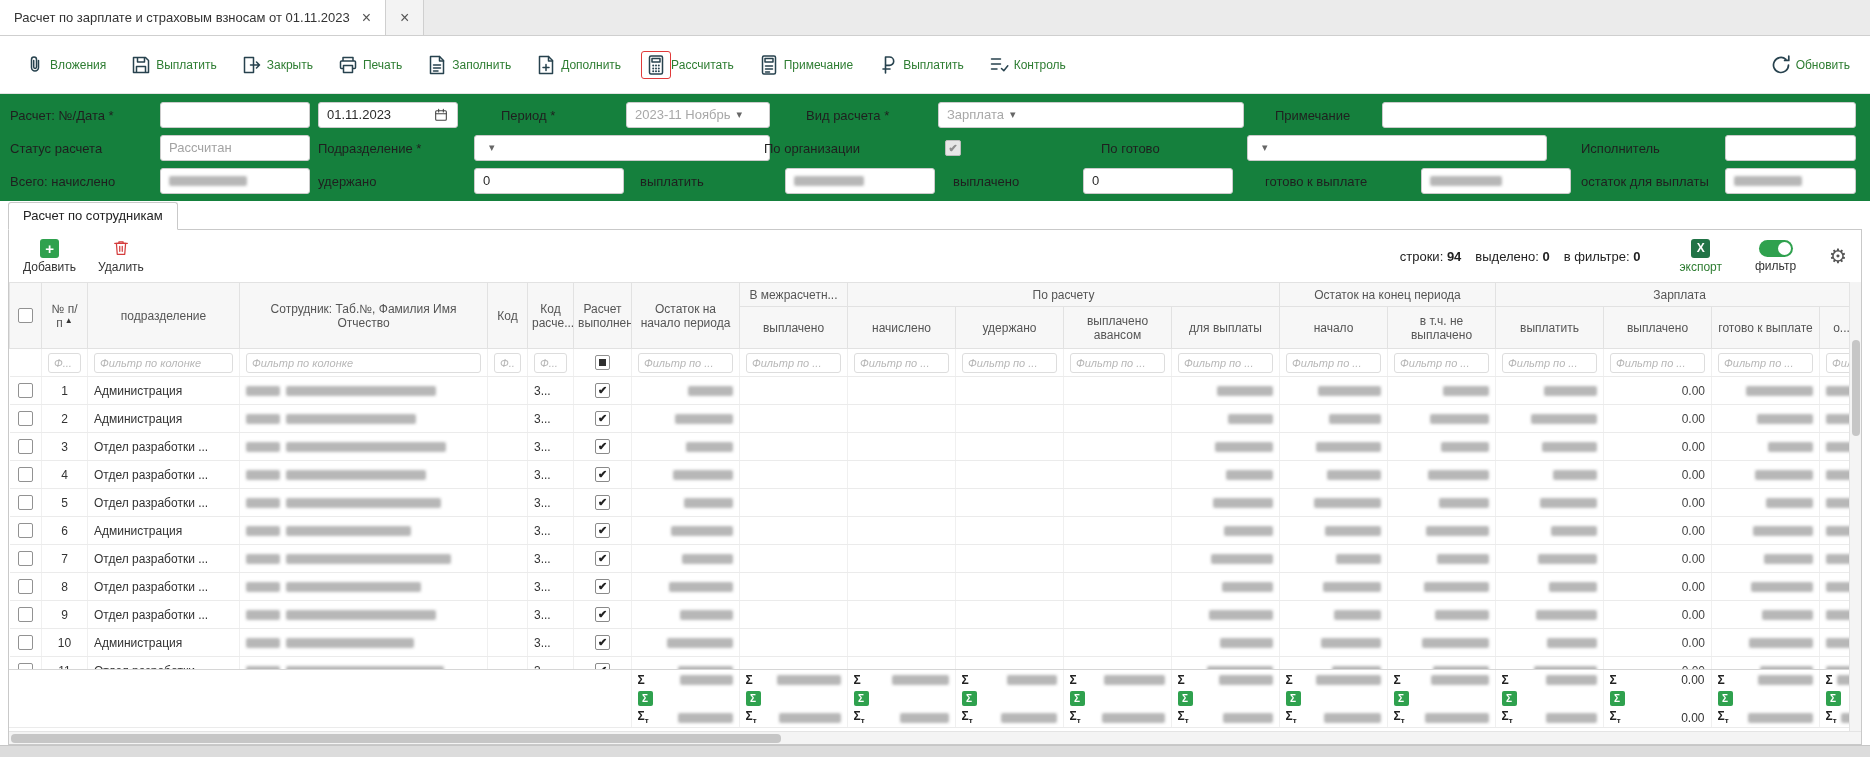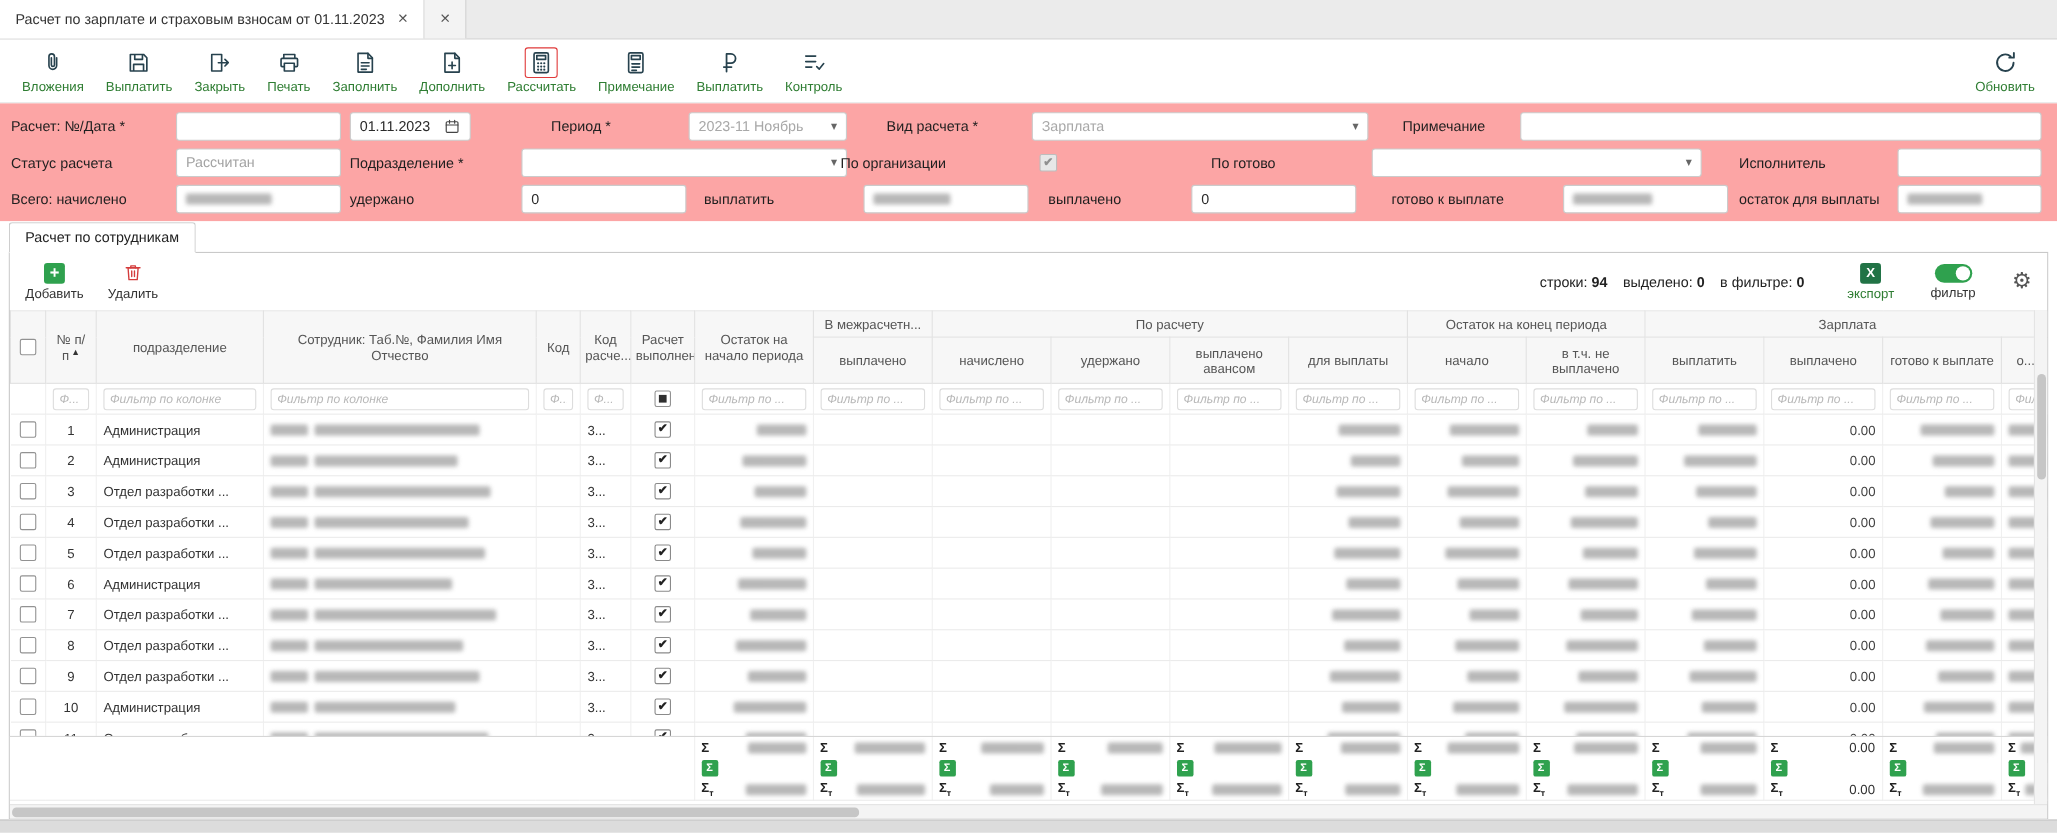--- a/index.html
+++ b/index.html
@@ -8,38 +8,38 @@
 
   
   .tabbar{height:36px;background:#ebebeb;border-bottom:1px solid #cfcfcf;display:flex;align-items:stretch}
   .wtab{display:flex;align-items:center;gap:12px;padding:0 14px;border-right:1px solid #cfcfcf;font-size:13px;color:#333;background:#f3f3f3;cursor:pointer;white-space:nowrap}
   .wtab.active{background:#fff}
   .wtab-close{color:#555;font-size:16px;line-height:1;cursor:pointer}
 
   
   .toolbar{height:58px;display:flex;align-items:center;padding:0 10px;border-bottom:1px solid #e3e3e3;background:#fff}
   .tb-items{display:flex;align-items:center}
-  .tb-item{display:flex;flex-direction:column;align-items:center;justify-content:center;padding:3px 10px;cursor:pointer}
+  .tb-item{display:flex;flex-direction:row;align-items:center;justify-content:center;padding:3px 10px;cursor:pointer}
   .tb-item .ic{width:30px;height:28px;display:flex;align-items:center;justify-content:center;color:#27424e}
   .tb-item.hl .ic{border:1.5px solid #e03a3a;border-radius:3px}
   .tb-item .lb{margin-top:1px;font-size:12px;color:#2e7d32;white-space:nowrap}
   .tb-spacer{flex:1}
   .svgi{display:block}
 
   
-  .formarea{padding:4px 0;background:#fca5a5}
+  .formarea{padding:4px 0;background:#15803d}
   .frowF{position:relative;height:33px}
   .flabel{position:absolute;top:50%;transform:translateY(-50%);font-size:13px;color:#1f1f1f;white-space:nowrap}
   .fin2,.fro,.fdate,.fselect{position:absolute;top:50%;transform:translateY(-50%);height:26px;border:1px solid #cbcbcb;border-radius:3px;background:#fff;font-size:13px;color:#2b2b2b;padding:0 8px}
   .fin2{outline:none}
   .fin2.gray{color:#a3a3a3}
   .fro{display:flex;align-items:center}
   .fdate{display:flex;align-items:center;justify-content:space-between;gap:6px;cursor:pointer}
   .fdate .cal{color:#444}
-  .fselect{display:flex;align-items:center;justify-content:space-between;gap:6px;cursor:pointer}
+  .fselect{display:flex;align-items:center;gap:6px;cursor:pointer}
   .fselect .val{overflow:hidden;white-space:nowrap}
   .fselect.dis .val{color:#a8a8a8}
   .fselect .chev{color:#666;font-size:11px}
   .fcheck{position:absolute;top:50%;transform:translateY(-50%);width:16px;height:16px;border:1px solid #bdbdbd;border-radius:2px;background:#e7e7e7;color:#8f8f8f;font-size:11px;font-weight:bold;text-align:center;line-height:14px}
 
   
   .blur{display:inline-block;height:10px;border-radius:2px;background:#a6a6a6;opacity:.8;filter:blur(1.7px);vertical-align:middle}
 
   
   .gtab-strip{height:28px;display:flex;align-items:flex-end;padding:0 8px;position:relative;z-index:2}
@@ -279,21 +279,21 @@
         </svg>
       </span>
     <span class="lb">Обновить</span>
   </div>
 </div>
 
 <div class="formarea">
   <div class="frowF">
     <span class="flabel" style="left:10px">Расчет: №/Дата *</span>
     <input class="fin2" style="left: 160px; width: 150px;" value="">
-    <div class="fdate" style="left:318px;width:110px">
+    <div class="fdate" style="left:318px;width:140px">
       <span>01.11.2023</span>
       <svg class="cal" viewBox="0 0 24 24" width="16" height="16">
           <use href="#i-calendar"></use>
         </svg>
     </div>
     <span class="flabel" style="left:501px">Период *</span>
     <div class="fselect dis" style="left:626px;width:144px">
       <span class="val">2023-11 Ноябрь</span>
       <span class="chev">▾</span>
     </div>

